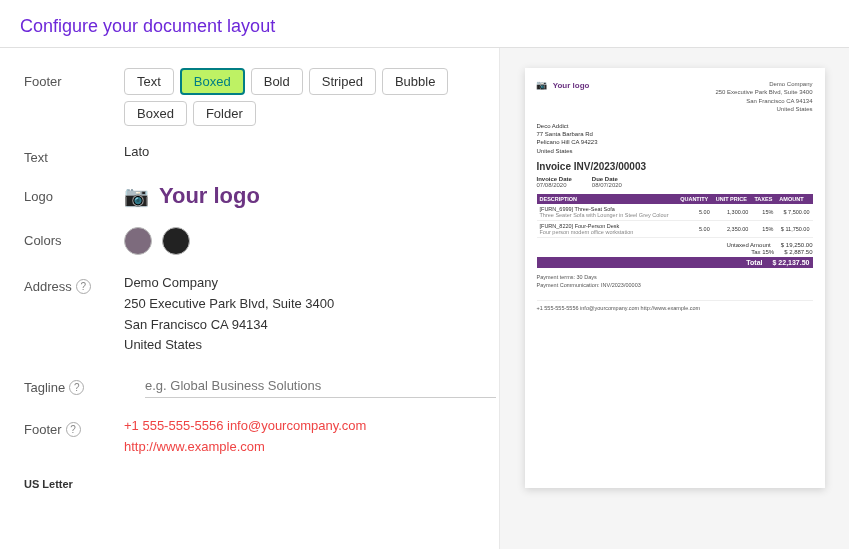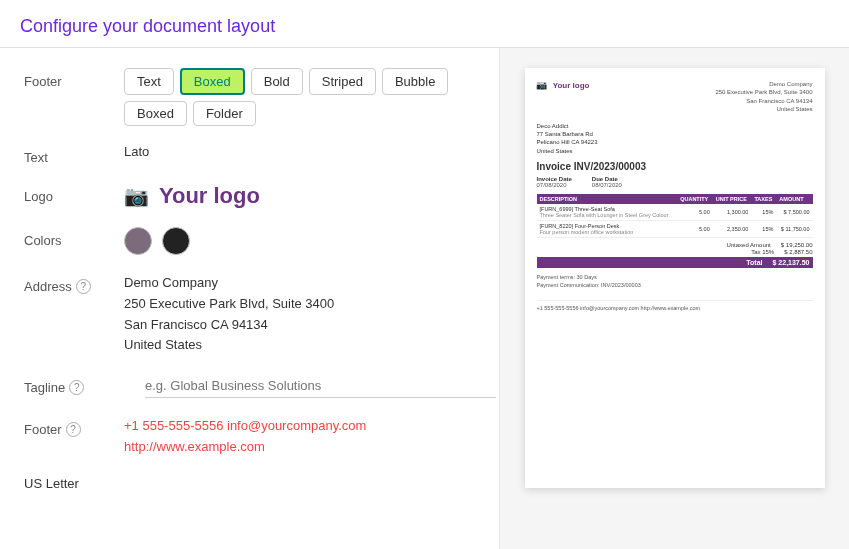--- a/index.html
+++ b/index.html
@@ -51,21 +51,21 @@
       width: 100%; border: none; border-bottom: 1px solid #ccc;
       padding: 4px 0; font-size: 13px; color: #aaa; outline: none;
       background: transparent;
       margin-left: 21px;
     }
 
     
     .footer-text { font-size: 13px; color: #ef4444; line-height: 1.6; }
 
     
-    .paper-format { font-size: 13px; color: #333; }
+    .paper-format { font-size: 11px; color: #333; font-weight: bold; }
 
     
     .help-icon {
       display: inline-flex; align-items: center; justify-content: center;
       width: 15px; height: 15px; border-radius: 50%; border: 1px solid #aaa;
       font-size: 10px; color: #888; cursor: pointer;
     }
 
     
     .invoice-preview {

